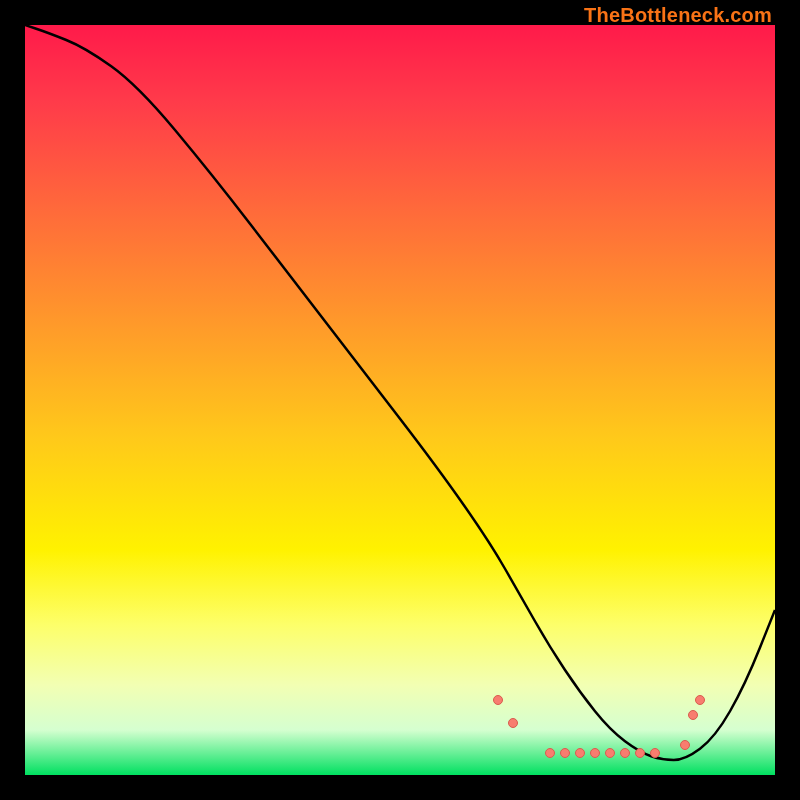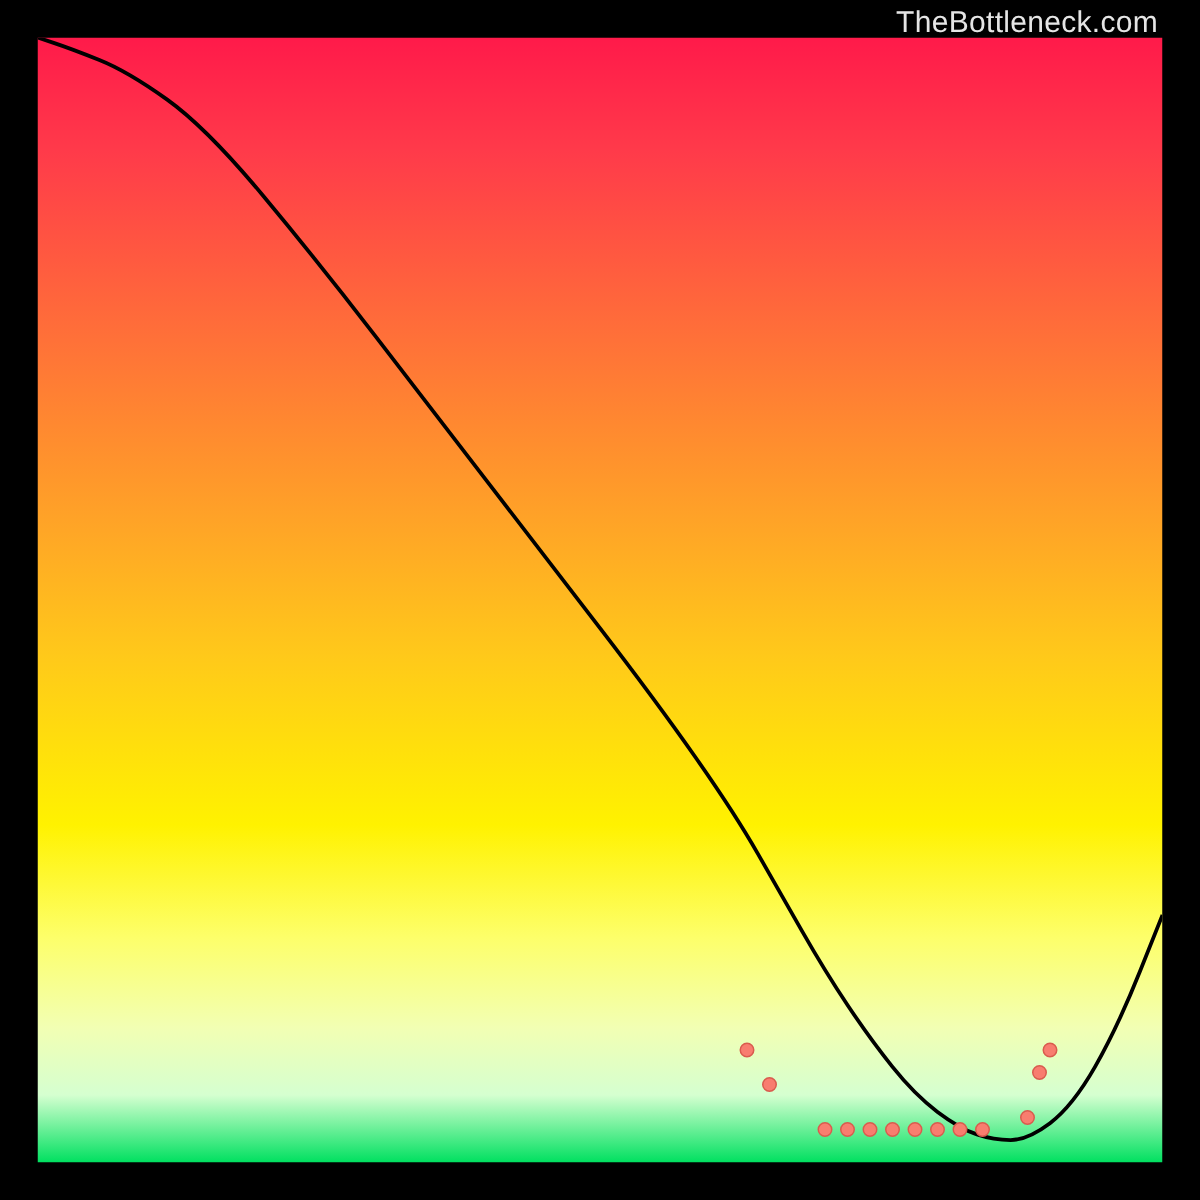--- a/index.html
+++ b/index.html
@@ -18,23 +18,23 @@
       #fdff6a 80%,
       #f2ffb3 88%,
       #d5ffd0 94%,
       #00e060 100%);
   }
   .curve { position: absolute; inset: 0; }
   .watermark {
     position: absolute;
     top: 4px;
     right: 28px;
-    color: #e5e5e5;
+    color: #f97316;
     font-size: 20px;
-    font-weight: 400;
+    font-weight: 700;
     letter-spacing: 0.2px;
   }
   .dot {
     position: absolute;
     width: 10px; height: 10px;
     border-radius: 50%;
     background: #f87d6f;
     border: 1px solid #d95c4e;
     transform: translate(-50%, -50%);
   }

